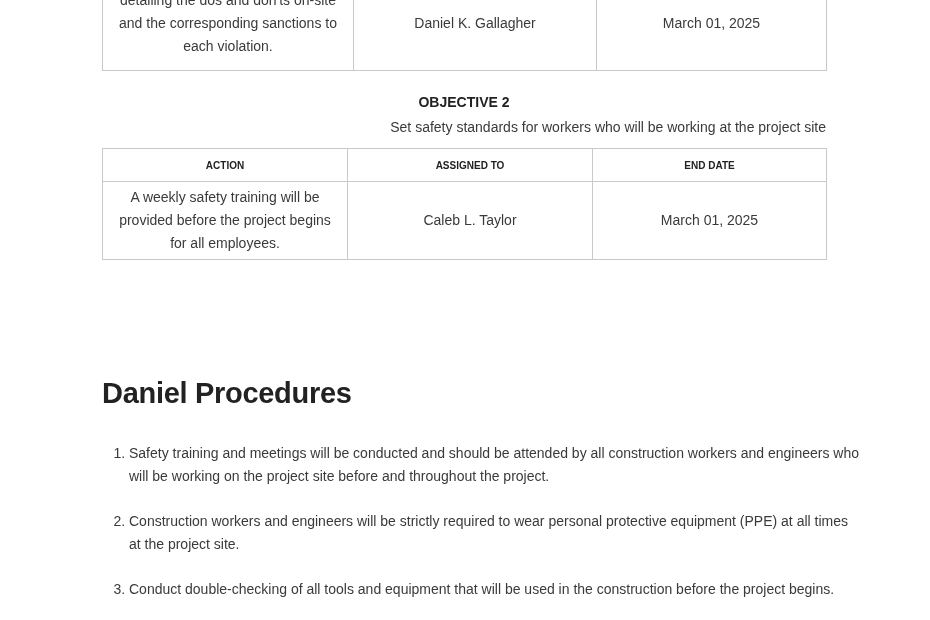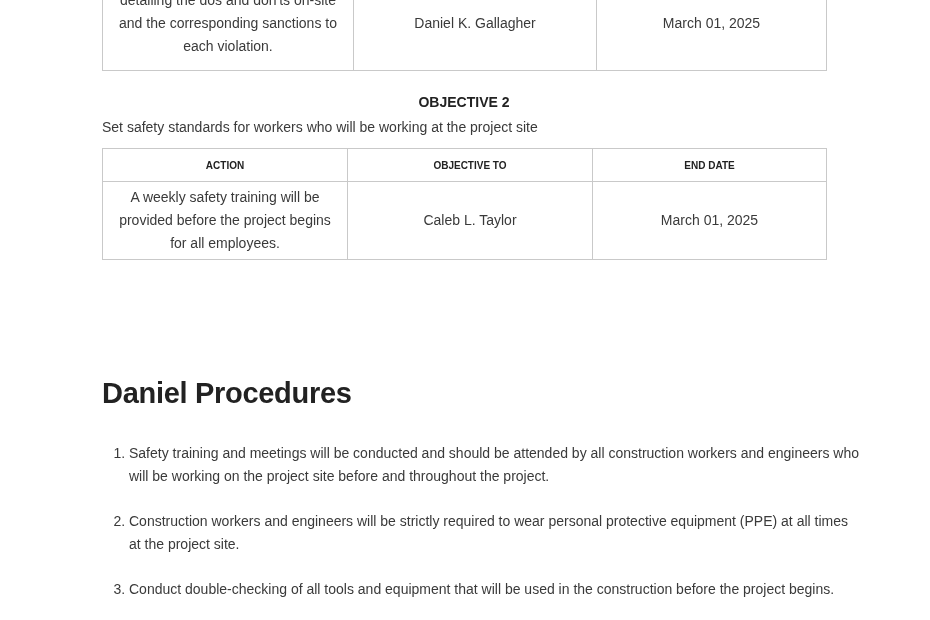--- a/index.html
+++ b/index.html
@@ -17,21 +17,21 @@
     }
     table.obj th { font-weight: bold; color: #222; height: 32px; font-size: 10px; }
     .t1 { position: absolute; left: 102px; top: -24px; }
     .t1 td { height: 93px; }
     .obj-title {
       position: absolute; left: 102px; width: 724px; top: 94px;
       text-align: center; font-weight: bold; font-size: 14px; color: #222;
     }
     .obj-desc {
       position: absolute; left: 102px; width: 724px; top: 119px;
-      text-align: left; font-size: 14px; color: #3a3a3a;
+      text-align: right; font-size: 14px; color: #3a3a3a;
     }
     .t2 { position: absolute; left: 102px; top: 148px; }
     .t2 td { height: 77px; margin-left: 45px; }
     h2 {
       position: absolute; left: 102px; top: 377px; margin: 0;
       font-size: 29px; font-weight: bold; color: #222; letter-spacing: -0.3px;
     }
     ol {
       position: absolute; left: 102px; top: 442px; width: 730px;
       margin: 0; padding-left: 27px; font-size: 14px; color: #3a3a3a; line-height: 23px;
@@ -61,21 +61,21 @@
 
 <table class="obj t2">
   <colgroup>
       <col style="width:245px">
       <col style="width:245px">
       <col style="width:234px">
     </colgroup>
   <tbody>
       <tr>
     <th>ACTION</th>
-    <th>OBJECTIVE TO</th>
+    <th>ASSIGNED TO</th>
     <th>END DATE</th>
   </tr>
   <tr>
     <td>A weekly safety training will be provided before the project begins for all employees.</td>
     <td>Caleb L. Taylor</td>
     <td>March 01, 2025</td>
   </tr>
 </tbody>
   </table>
 

